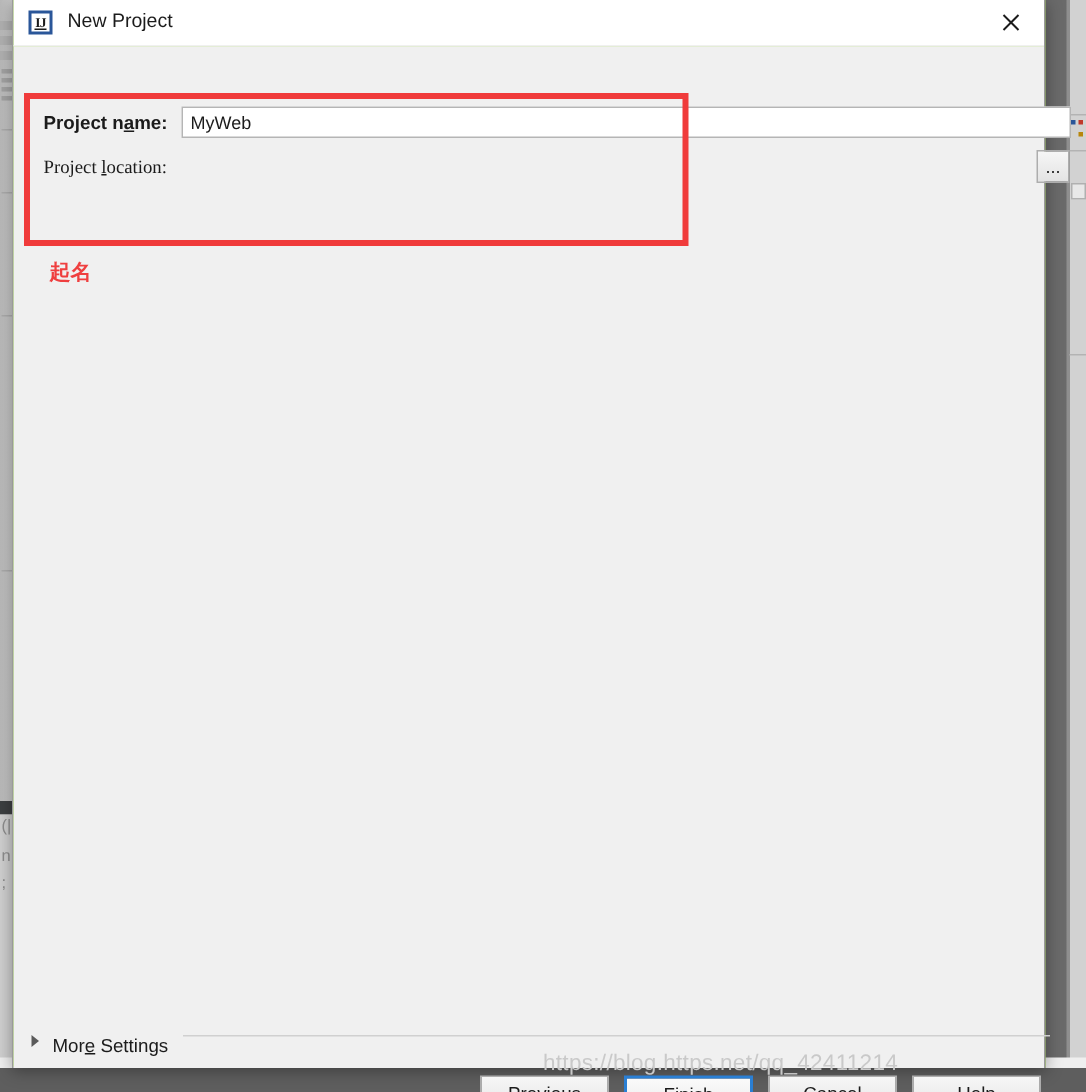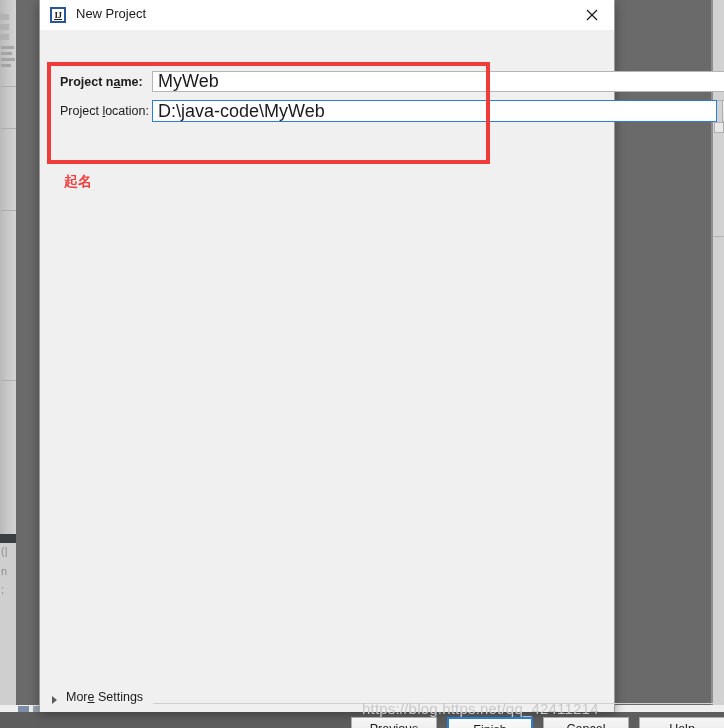--- a/index.html
+++ b/index.html
@@ -105,28 +105,27 @@
   #bg-bottom-strip .ghost-ico {
     position: absolute;
     top: 1px;
     height: 7px;
   }
 
   
   #dialog {
     position: absolute;
     left: 8px; top: 0;
-    width: 576px;
+    width: 689px;
     height: 712px;
     background: #84cc16;
     border: 1px solid #9a9a9a;
     border-top: none;
     box-sizing: border-box;
     box-shadow: 0 2px 10px rgba(0,0,0,.35);
-    margin-left: 31px;
   }
   #titlebar {
     position: relative;
     height: 30px;
     background: #ffffff;
     border-bottom: 1px solid #f0f0f0;
   }
   #title-icon {
     position: absolute;
     left: 10px; top: 7px;
@@ -182,21 +181,21 @@
     color: #1b1b1b;
     white-space: nowrap;
   }
   .mn { text-decoration: underline; }
 
   .txtfield {
     position: absolute;
     box-sizing: border-box;
     background: #ffffff;
     font-family: "Liberation Sans", sans-serif;
-    font-size: 18px;
+    font-size: 12px;
     color: #1b1b1b;
     padding: 0 5px;
     outline: none;
   }
   #project-name-input {
     left: 112px; top: 40px;
     width: 593px; height: 21px;
     border: 1px solid #b5b5b5;
   }
   #project-location-input {
@@ -237,21 +236,21 @@
     font-family: "DejaVu Sans", sans-serif;
     white-space: nowrap;
     font-weight: bold;
   }
 
   
   #more-settings {
     position: absolute;
     left: 12px; top: 659px;
     display: flex;
-    align-items: flex-end;
+    align-items: flex-start;
     width: 679px;
     cursor: pointer;
   }
   #more-arrow {
     width: 0; height: 0;
     border-left: 5px solid #5a5a5a;
     border-top: 4px solid transparent;
     border-bottom: 4px solid transparent;
     margin-right: 9px;
   }
@@ -372,22 +371,21 @@
         <line x1="11" y1="1" x2="1" y2="11" stroke="#1b1b1b" stroke-width="1.3"></line>
       </svg>
     </div>
   </div>
 
   <div id="body">
 
     <div class="form-label" style="left:20px; top:44px;font-weight:bold;"><span>Project n</span><span class="mn">a</span><span>me:</span></div>
     <input id="project-name-input" class="txtfield" type="text" value="MyWeb" style="">
 
-    <div class="form-label" style="left:20px; top:73px;"><span>Project </span><span class="mn">l</span><span>ocation:</span></div>
-    <input id="project-location-input" class="txtfield" type="text" value="D:\java-code\MyWeb" style="">
+    <div class="form-label" style="left:20px; top:73px;font-family:Liberation Serif, serif;"><span>Project </span><span class="mn">l</span><span>ocation:</span></div>
     <button id="browse-btn">...</button>
 
     <div id="red-box"></div>
     <div id="red-note">起名</div>
 
     <div id="more-settings">
       <div id="more-arrow"></div>
       <div id="more-label"><span>Mor</span><span class="mn">e</span><span> Settings</span></div>
       <div id="more-rule"></div>
     </div>

